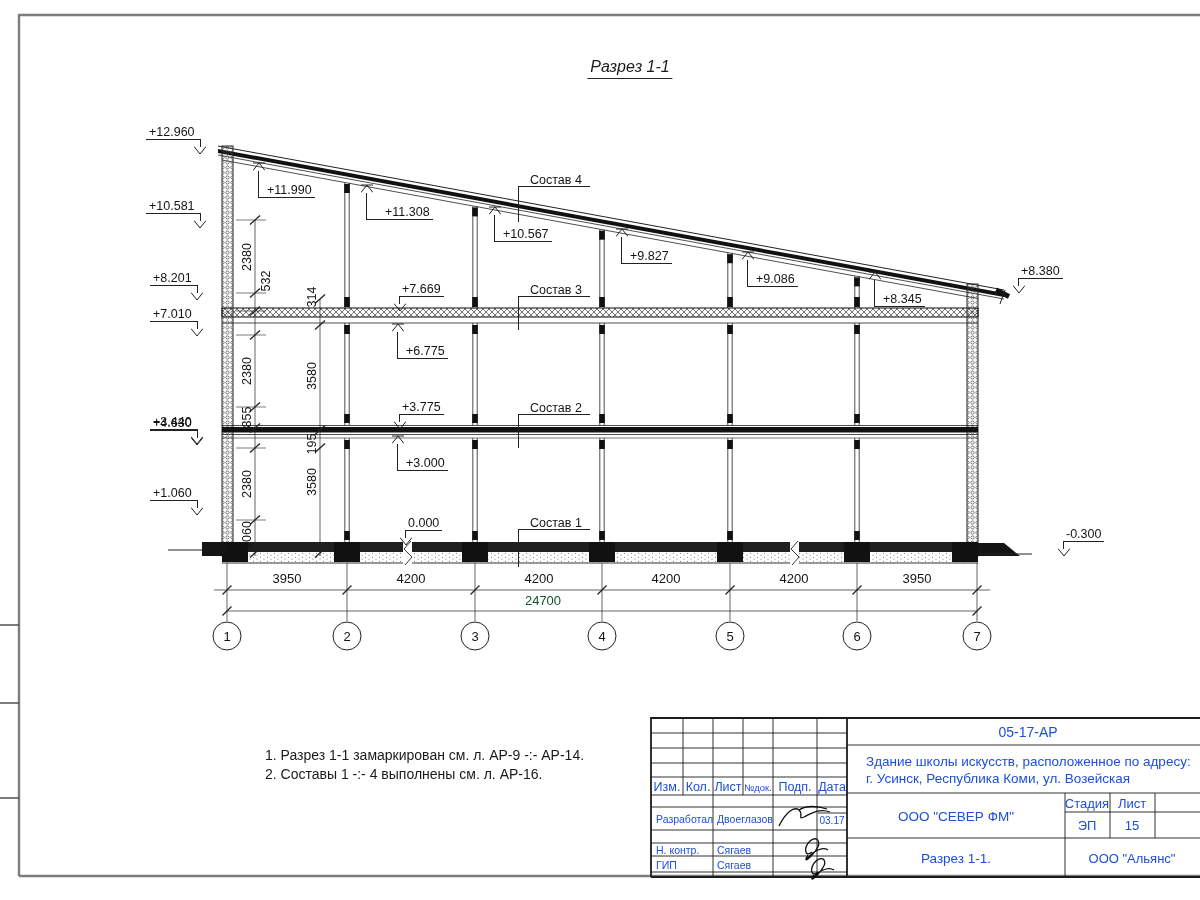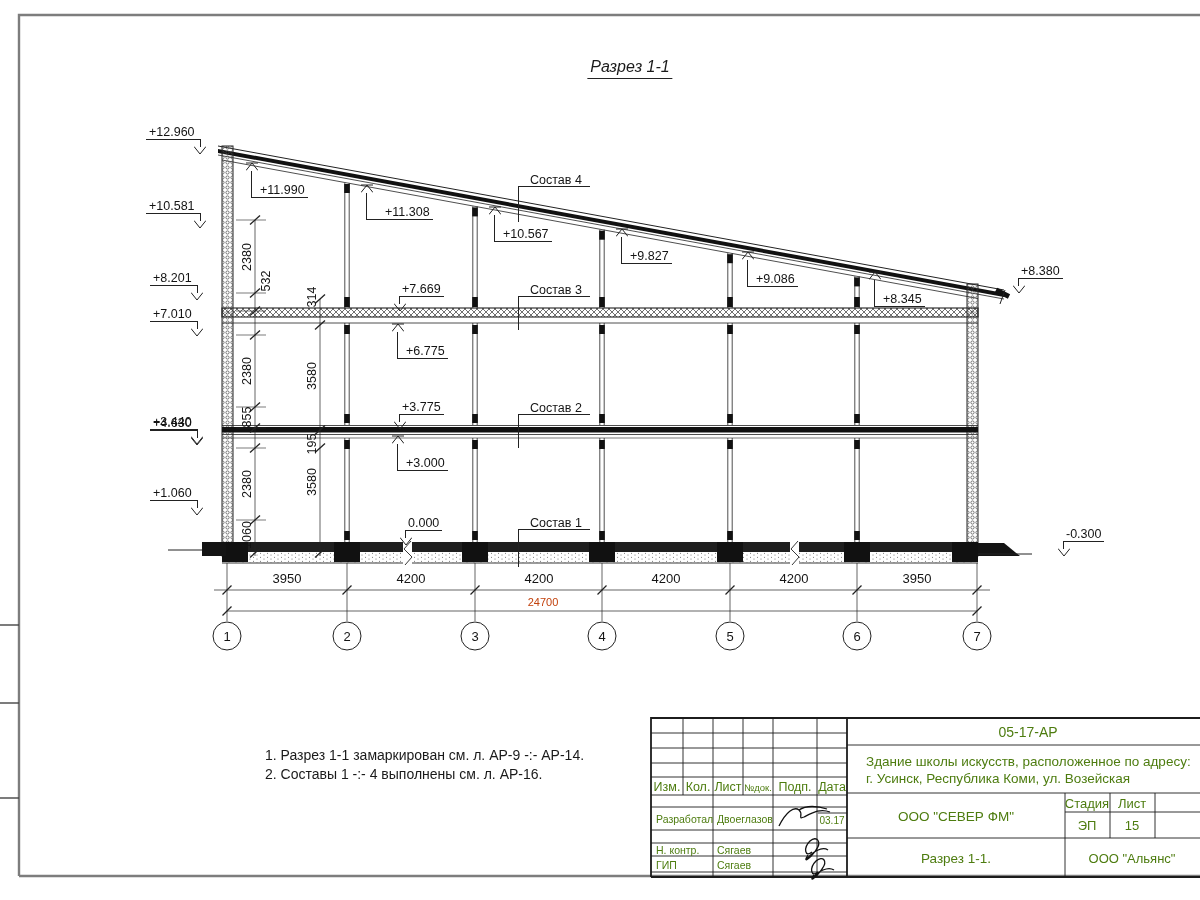--- a/index.html
+++ b/index.html
@@ -21,28 +21,28 @@
   .mark.downL svg{left:-5.5px;top:23px;}
   .mark.downR svg{right:-5.5px;top:23px;}
   
   .layer{position:absolute;height:16px;border-bottom:1px solid #222;white-space:nowrap;}
   .layer .lbl{font-size:12.5px;line-height:15px;color:#141414;padding:0 8px 0 12px;}
   .layer i{display:block;position:absolute;left:0;top:16px;width:1px;background:#222;}
   
   .vdim{position:absolute;font-size:12.5px;color:#141414;transform:translate(-50%,-50%) rotate(-90deg);white-space:nowrap;}
   .hdim{position:absolute;font-size:13px;color:#141414;transform:translateX(-50%);white-space:nowrap;}
   .axisnum{position:absolute;font-size:13px;color:#141414;transform:translate(-50%,-50%);}
-  .total{position:absolute;font-size:11px;color:#c2410c;transform:translate(-50%,-100%);}
+  .total{position:absolute;font-size:13px;color:#14532d;transform:translate(-50%,-100%);}
   
   #dtitle{position:absolute;left:610px;top:58px;transform:translateX(-50%);
           font-size:16px;font-style:italic;border-bottom:1.3px solid #222;padding:0 3px 2px;margin-left:20px;}
   
   #notes{position:absolute;left:265px;top:746px;font-size:14px;line-height:19px;white-space:nowrap;}
   
-  .tb{position:absolute;white-space:nowrap;color:#4d7c0f;}
+  .tb{position:absolute;white-space:nowrap;color:#1d4ed8;}
   .tb.c{transform:translate(-50%,-50%);}
   .tb.l{transform:translateY(-50%);}
 </style>
 </head>
 <body>
 
 <div id="sheet">
 
   <svg id="base" width="1200" height="900">
     <defs>
@@ -327,21 +327,21 @@
           <polyline points="0,0.5 6,8 12,0.5" fill="none" stroke="#222" stroke-width="1"></polyline>
         </svg>
       </div>
       <div class="mark downR" style="left: 150px; top: 484px;">
         <span class="lbl">+1.060</span>
         <i></i>
         <svg width="12" height="9">
           <polyline points="0,0.5 6,8 12,0.5" fill="none" stroke="#222" stroke-width="1"></polyline>
         </svg>
       </div>
-      <div class="mark up" style="left: 251px; top: 181px;">
+      <div class="mark up" style="left: 258px; top: 181px;">
         <span class="lbl">+11.990</span>
         <i></i>
         <svg width="12" height="9">
           <polyline points="0,8.5 6,1 12,8.5" fill="none" stroke="#222" stroke-width="1"></polyline>
           <line x1="0" y1="1" x2="12" y2="1" stroke="#222" stroke-width="1"></line>
         </svg>
       </div>
       <div class="mark up" style="left: 366px; top: 203px; padding-left: 16px;">
         <span class="lbl">+11.308</span>
         <i></i>

